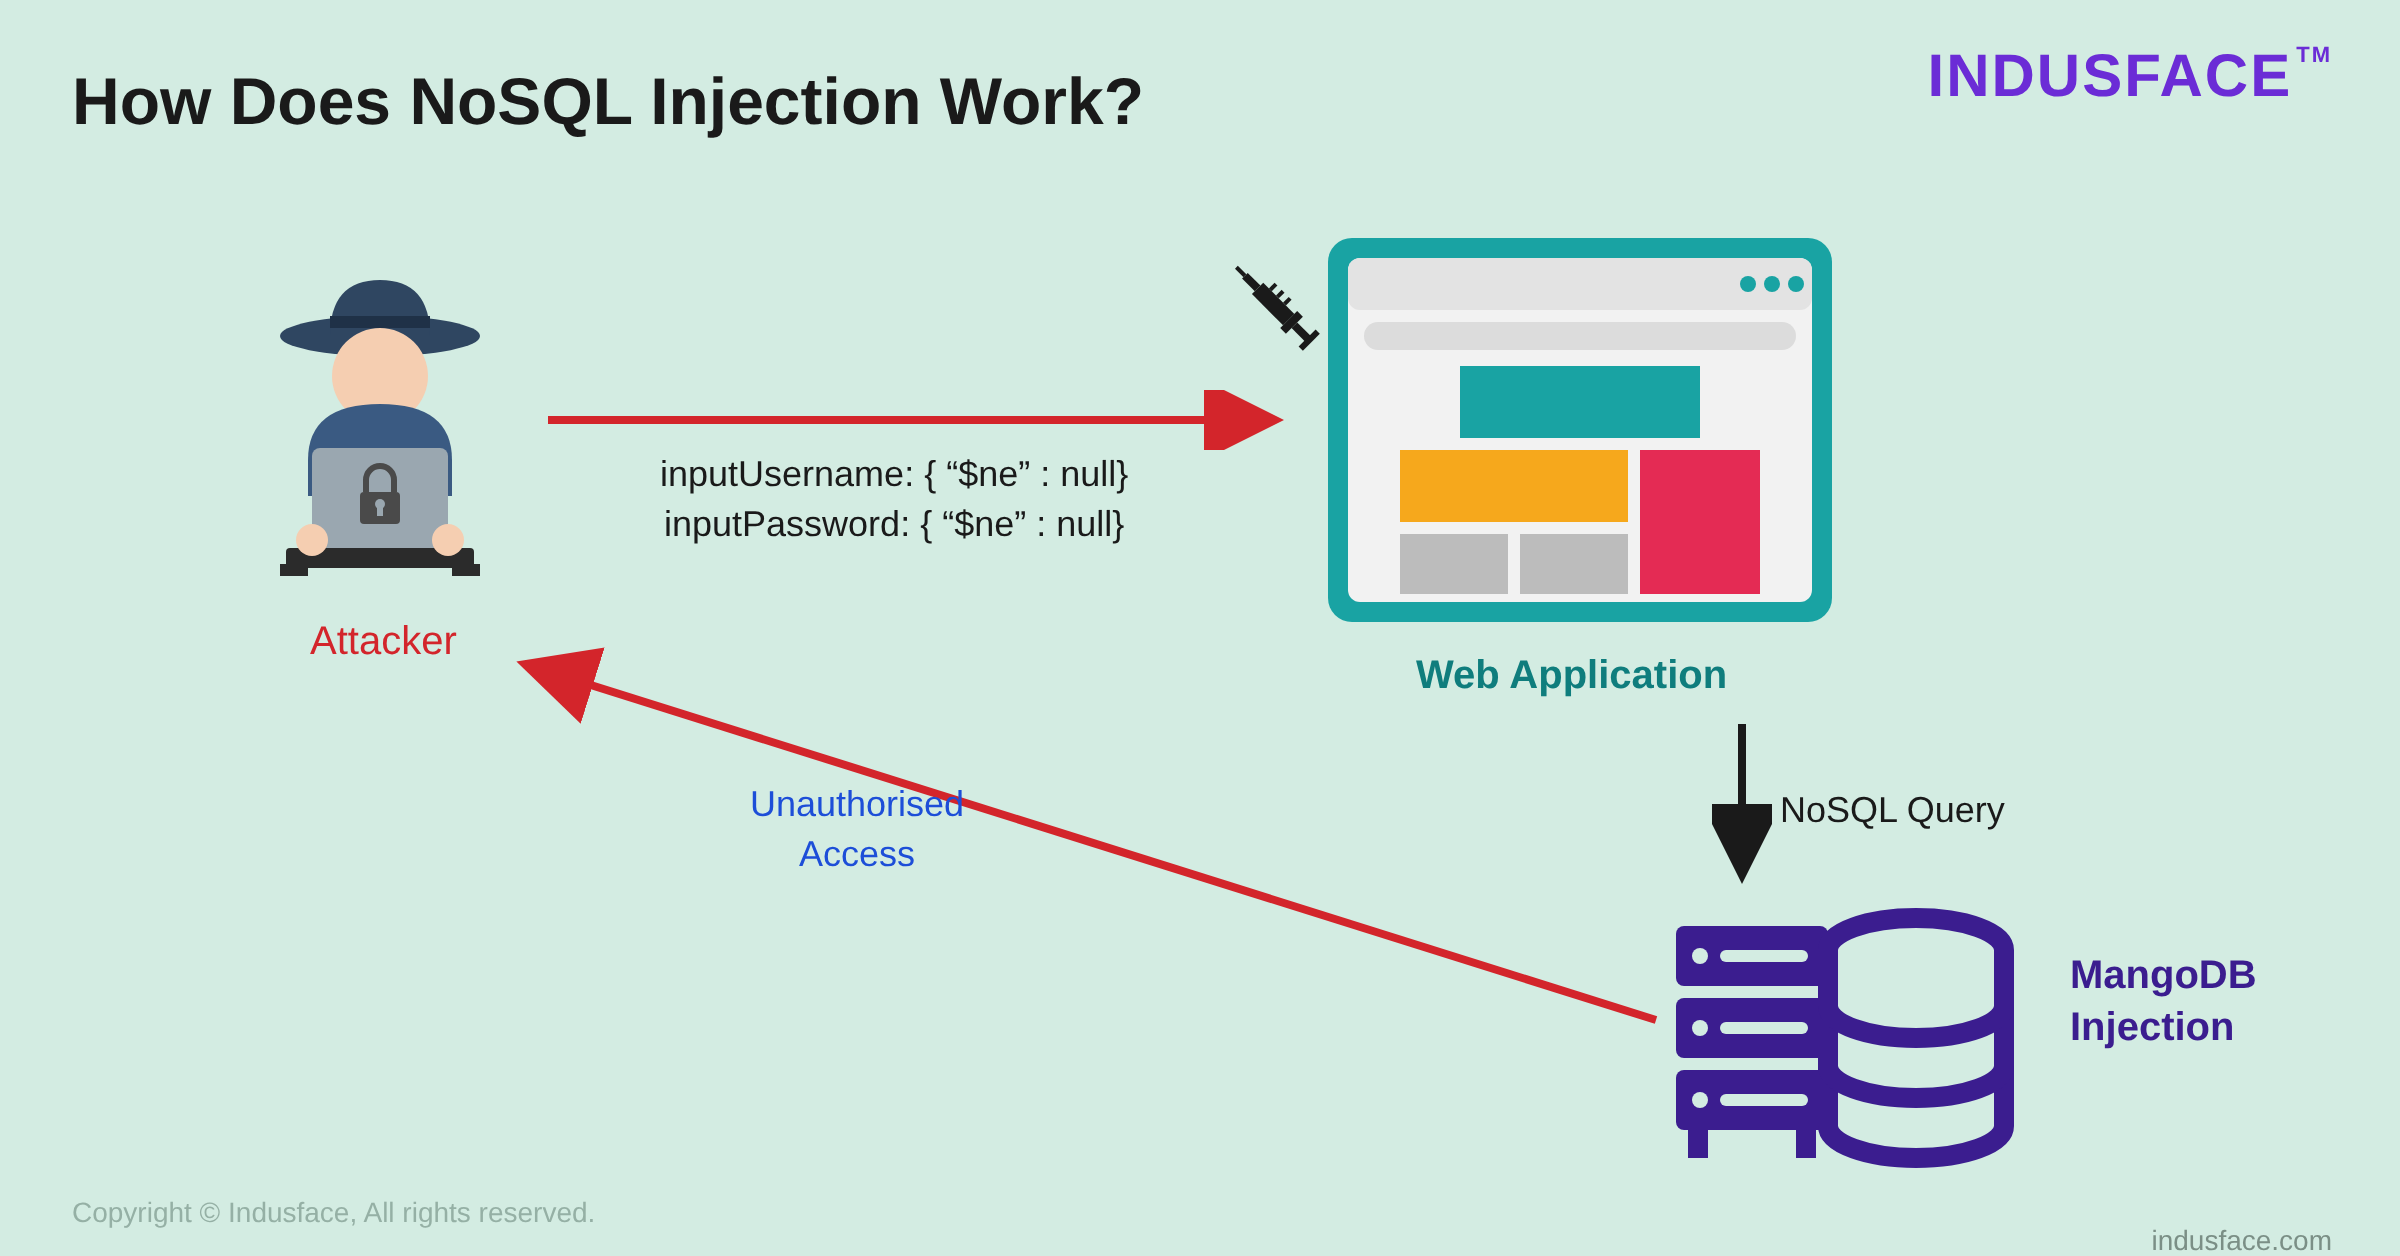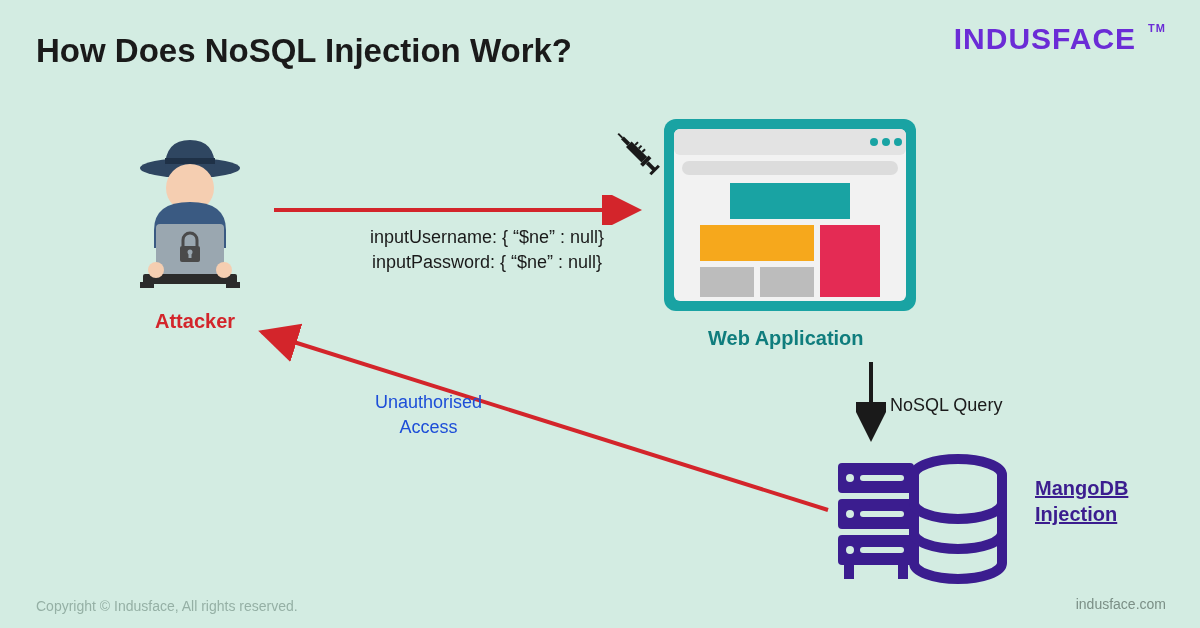--- a/index.html
+++ b/index.html
@@ -26,52 +26,52 @@
     font-size: 30px;
     font-weight: 900;
     letter-spacing: 1px;
     color: #6b2cd6;
     font-family: Arial, sans-serif;
   }
   .brand sup {
     font-size: 11px;
     color: #6b2cd6;
     vertical-align: top;
-    margin-left: 12px;
+    margin-left: 2px;
   }
   .copyright {
     position: absolute;
     bottom: 14px;
     left: 36px;
     font-size: 14px;
     color: #95b0a5;
   }
   .site {
     position: absolute;
-    bottom: 16px;
+    bottom: 0;
     right: 34px;
     font-size: 14px;
     color: #7b8f86;
     padding-left: 36px;
   }
 
   
   .attacker {
     position: absolute;
     top: 130px;
     left: 110px;
     width: 160px;
     text-align: center;
   }
   .attacker-label {
     position: absolute;
     top: 310px;
     left: 155px;
     font-size: 20px;
-    font-weight: 700;
+    font-weight: 400;
     color: #d3252b;
   }
 
   
   .webapp {
     position: absolute;
     top: 115px;
     left: 660px;
     width: 260px;
     height: 200px;
@@ -95,42 +95,40 @@
     height: 150px;
   }
   .db-label {
     position: absolute;
     top: 475px;
     left: 1035px;
     font-size: 20px;
     font-weight: 700;
     color: #3b1d8f;
     line-height: 1.3;
-    text-decoration: underline;
   }
 
   
   .syringe {
     position: absolute;
     top: 122px;
     left: 608px;
     width: 60px;
     height: 60px;
   }
 
   
   .payload {
     position: absolute;
     top: 225px;
     left: 330px;
     font-size: 18px;
     color: #1a1a1a;
     text-align: center;
     line-height: 1.4;
-    margin-left: 40px;
   }
 
   
   .unauth {
     position: absolute;
     top: 390px;
     left: 375px;
     font-size: 18px;
     color: #1d4ed8;
     text-align: center;

